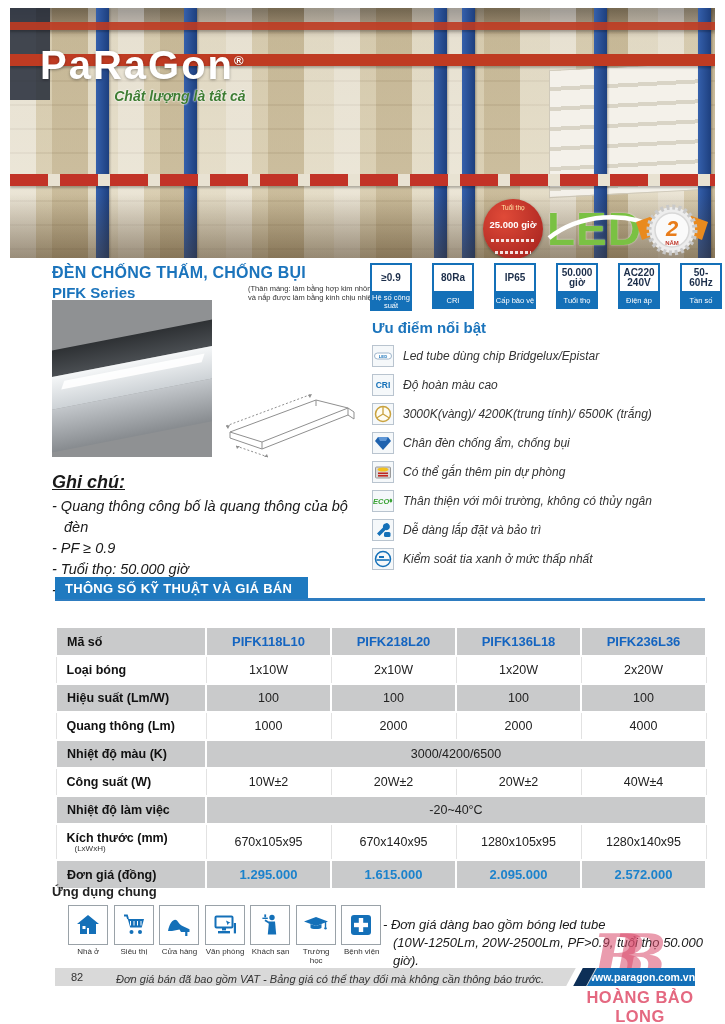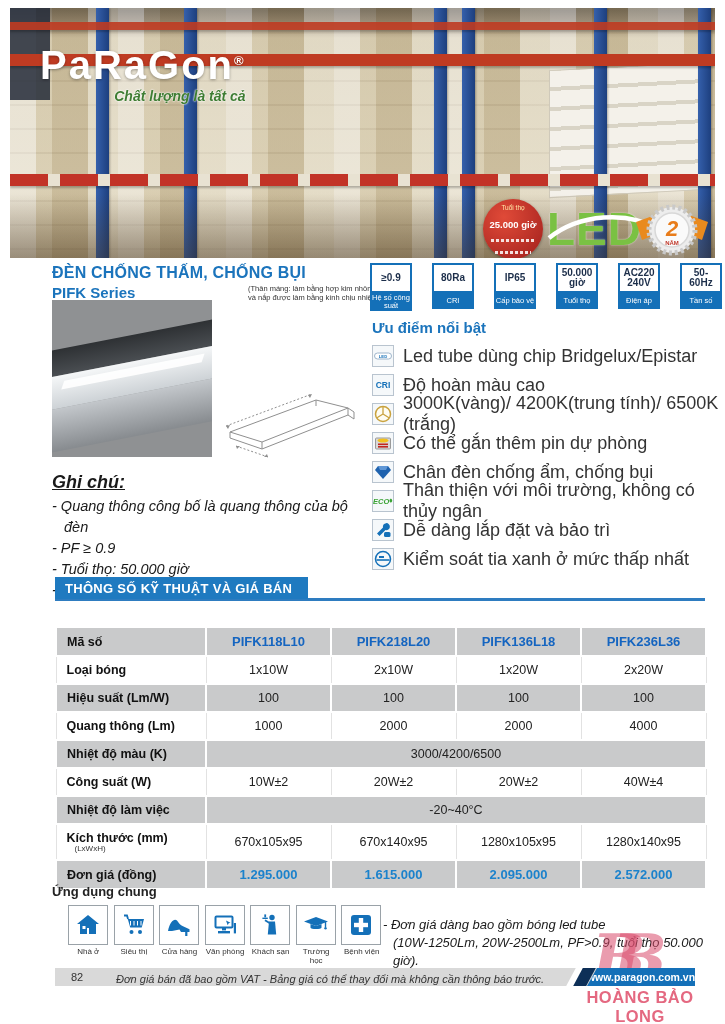--- a/index.html
+++ b/index.html
@@ -58,21 +58,21 @@
       min-height:16px; display:flex; align-items:center; justify-content:center; padding:1px 0; }
 
   
   .features { position:absolute; left:372px; top:319px; width:350px; }
   .features h3 { color:#1b74bc; font-size:15px; font-weight:bold; margin-bottom:9px; }
   .feat { display:flex; align-items:center; gap:9px; margin-bottom:7px; height:22px; }
   .ficon { width:22px; height:22px; flex:0 0 22px; border:1px solid #b9c4cf; background:#f5f8fa;
       display:flex; align-items:center; justify-content:center; font-size:8px; }
   .ficon.cri b { color:#1470b8; font-size:8.5px; }
   .ficon.eco b { color:#3aa335; font-style:italic; font-size:7.5px; }
-  .ftext { font-size:18px; color:#333; }
+  .ftext { font-size:12px; color:#333;font-style:italic; }
 
   
   .prod-photo { position:absolute; left:52px; top:300px; width:160px; height:157px; background:#8f9193; overflow:hidden; }
   .fx { position:absolute; left:-40px; top:34px; width:260px; transform:rotate(-11deg); }
   .fx .cover { height:26px; background:linear-gradient(#2e3134,#4a4e52); }
   .fx .glass { height:32px; background:linear-gradient(#f5f7f8,#cdd2d6); position:relative; }
   .fx .glass::after { content:""; position:absolute; left:20%; top:6px; width:55%; height:8px; background:rgba(255,255,255,.9); transform:skewX(-30deg); }
   .fx .body { height:42px; background:linear-gradient(#c3c7cb,#878b8f); }
   .drawing { position:absolute; left:220px; top:386px; }
 
@@ -234,37 +234,37 @@
             <circle cx="9" cy="9" r="7.5" fill="#fffdf2" stroke="#c9a23e" stroke-width="1.5"></circle>
             <path d="M9 9 V1.5 M9 9 L2.6 13 M9 9 L15.4 13" stroke="#c9a23e" stroke-width="1.3" fill="none"></path>
           </svg>
       </span>
       <span class="ftext">3000K(vàng)/ 4200K(trung tính)/ 6500K (trắng)</span>
     </div>
 
     <div class="feat">
       <span class="ficon">
         <svg width="18" height="18" viewBox="0 0 18 18">
+            <polygon points="4,3 14,3 17,7 9,16 1,7" fill="#1e62ae"></polygon>
+            <polygon points="4,3 14,3 12,7 6,7" fill="#5f97d6"></polygon>
+          </svg>
+      </span>
+      <span class="ftext">Chân đèn chống ẩm, chống bụi</span>
+    </div>
+
+    <div class="feat">
+      <span class="ficon">
+        <svg width="18" height="18" viewBox="0 0 18 18">
             <rect x="1.5" y="4" width="15" height="11" rx="1" fill="#d9d9d9" stroke="#9a9a9a"></rect>
             <ellipse cx="9" cy="6.5" rx="5.5" ry="2" fill="#f2c01d"></ellipse>
             <rect x="4" y="9.5" width="10" height="1.6" fill="#c0271f"></rect>
             <rect x="4" y="12" width="10" height="1.6" fill="#c0271f"></rect>
           </svg>
       </span>
       <span class="ftext">Có thể gắn thêm pin dự phòng</span>
-    </div>
-
-    <div class="feat">
-      <span class="ficon">
-        <svg width="18" height="18" viewBox="0 0 18 18">
-            <polygon points="4,3 14,3 17,7 9,16 1,7" fill="#1e62ae"></polygon>
-            <polygon points="4,3 14,3 12,7 6,7" fill="#5f97d6"></polygon>
-          </svg>
-      </span>
-      <span class="ftext">Chân đèn chống ẩm, chống bụi</span>
     </div>
 
     <div class="feat">
       <span class="ficon eco">
           <b>ECO</b>
           <svg width="6" height="8" viewBox="0 0 6 8">
             <path d="M3 0 C6 2 6 5 3 7 C0 5 0 2 3 0 Z" fill="#3aa335"></path>
           </svg>
         </span>
       <span class="ftext">Thân thiện với môi trường, không có thủy ngân</span>

